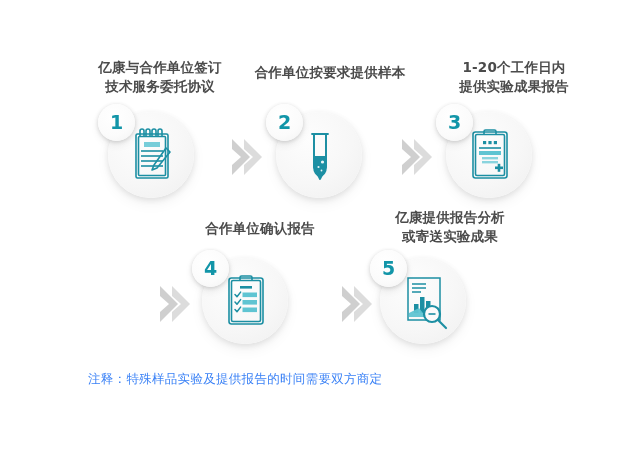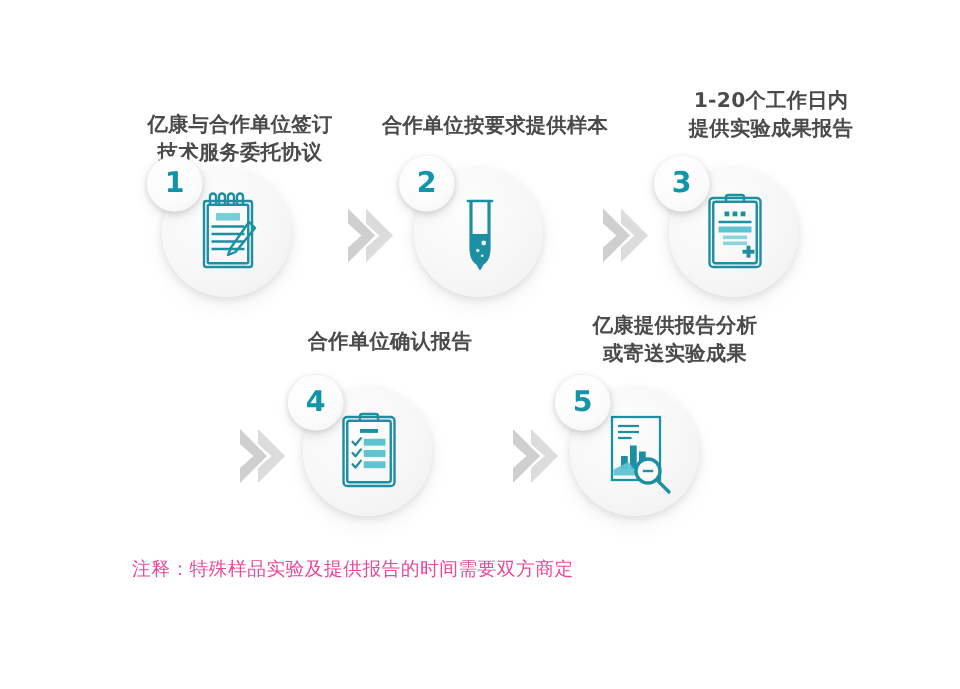--- a/index.html
+++ b/index.html
@@ -26,22 +26,22 @@
     position: absolute;
     text-align: center;
     color: #4b4b4b;
     font-weight: bold;
     font-size: 13.5px;
     line-height: 19px;
     letter-spacing: 0.2px;
     white-space: pre-line;
   }
 
-  .cap-1 { left: 78px;  top: 58px;  width: 164px; margin-top: 16px; }
-  .cap-2 { left: 240px; top: 76px;  width: 180px; font-family: Liberation Mono, monospace; }
+  .cap-1 { left: 78px;  top: 58px;  width: 164px; }
+  .cap-2 { left: 240px; top: 63px;  width: 180px; }
   .cap-3 { left: 428px; top: 58px;  width: 172px; }
   .cap-4 { left: 172px; top: 219px; width: 176px; }
   .cap-5 { left: 362px; top: 208px; width: 176px; }
 
   
   .step {
     position: absolute;
     width: 96px;
     height: 96px;
   }
@@ -107,21 +107,21 @@
   .chev-a { left: 228px; top: 137px; }
   .chev-b { left: 398px; top: 137px; }
   .chev-c { left: 156px; top: 284px; }
   .chev-d { left: 338px; top: 284px; }
 
   
   .footnote {
     position: absolute;
     left: 88px;
     top: 370px;
-    color: #ec4899;
+    color: #3b82f6;
     font-size: 12.5px;
     line-height: 18px;
     letter-spacing: 0.3px;
     font-weight: normal;
   }
 </style>
 </head>
 <body>
 
 <div class="canvas">

